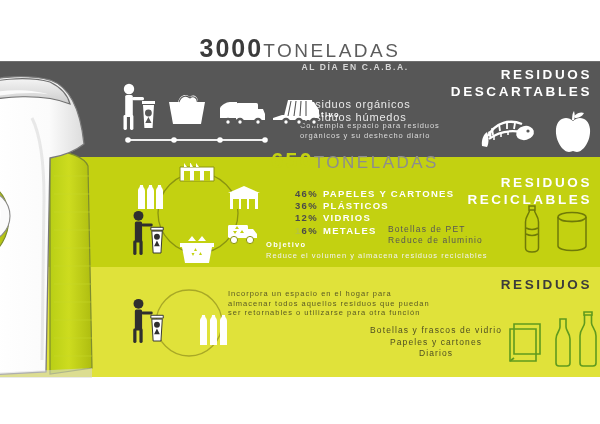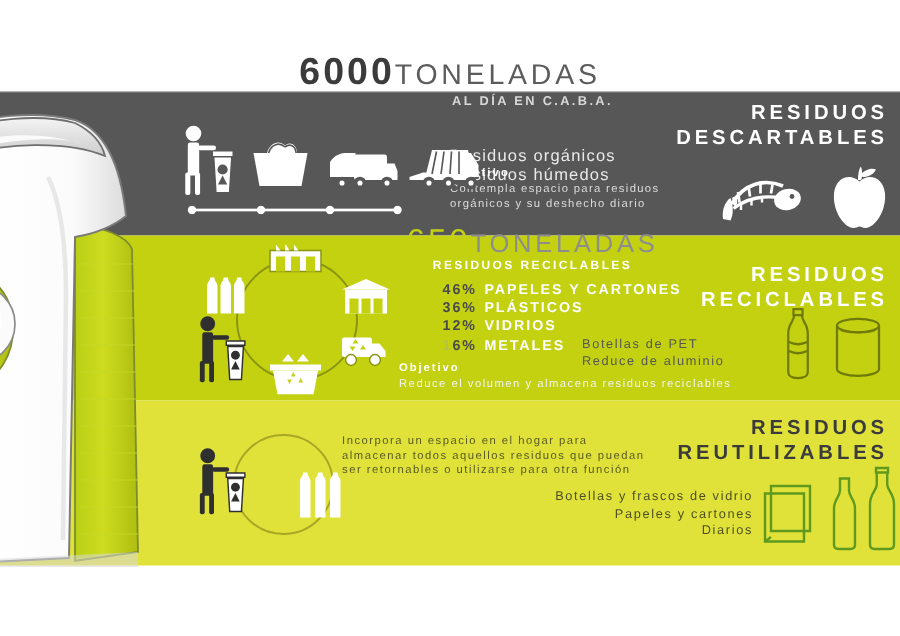--- a/index.html
+++ b/index.html
@@ -76,21 +76,21 @@
   #dark-obj .obj-text{
     font-size:7.5px;color:#dcdcdc;letter-spacing:.9px;line-height:9.5px;
   }
 
   
   #green-num{
     position:absolute;left:355px;top:150px;
     transform:translateX(-50%);
     white-space:nowrap;line-height:1;
   }
-  #green-num .num{font-size:22px;font-weight:normal;color:#c3d111;letter-spacing:2px;}
+  #green-num .num{font-size:22px;font-weight:bold;color:#c3d111;letter-spacing:2px;}
   #green-num .unit{font-size:17px;color:#8d8d8d;letter-spacing:2.5px;}
 
   #green-sub{
     position:absolute;left:355px;top:172px;
     transform:translateX(-50%);
     font-size:8px;font-weight:bold;color:#ffffff;letter-spacing:1.6px;
     white-space:nowrap;
   }
 
   #green-title{
@@ -115,21 +115,21 @@
   #green-obj .obj-label{font-size:7.5px;font-weight:bold;color:#ffffff;letter-spacing:1.3px;margin-bottom:2px;}
   #green-obj .obj-text{font-size:7.5px;color:#f2f2f2;letter-spacing:1px;}
 
   
   #yellow-title{position:absolute;right:8px;top:276px;text-align:right;white-space:nowrap;}
   #yellow-title div{font-size:13.5px;font-weight:bold;color:#3b3b3b;letter-spacing:2.6px;line-height:17px;}
 
   #yellow-para{position:absolute;left:228px;top:289px;white-space:nowrap;}
   #yellow-para div{font-size:7.5px;color:#5a5a23;letter-spacing:1px;line-height:9.5px;}
 
-  #yellow-list{position:absolute;right:98px;top:325px;text-align:right;white-space:nowrap;}
+  #yellow-list{position:absolute;right:98px;top:325px;text-align:center;white-space:nowrap;}
   #yellow-list div{font-size:8.5px;color:#4f4f22;letter-spacing:1.1px;line-height:11.5px;}
 
   
   #product{position:absolute;left:-12px;top:48px;width:118px;height:330px;}
 
   
   .ico{position:absolute;}
   .timeline{
     position:absolute;left:124px;top:137px;width:145px;height:6px;
   }
@@ -138,21 +138,21 @@
 <body>
 
 <div id="page">
 
   <div class="band" id="band-dark"></div>
   <div class="band" id="band-green"></div>
   <div class="band" id="band-yellow"></div>
   <div id="headline-rule"></div>
 
   <div id="headline">
-    <span class="num">6000</span><span class="unit">TONELADAS</span>
+    <span class="num">3000</span><span class="unit">TONELADAS</span>
   </div>
   <div id="subheadline">AL DÍA EN C.A.B.A.</div>
 
   <div id="dark-lines">
     <div>Residuos orgánicos</div>
     <div>Residuos húmedos</div>
   </div>
 
   <div id="dark-title">
     <div>RESIDUOS</div>
@@ -265,21 +265,20 @@
     <g fill="#ffffff">
       <path d="M21 11 c6-6 16-3 17 8 c1 12-7 23-13 23 c-2 0-3-1-4-1 c-1 0-2 1-4 1 c-6 0-14-11-13-23 c1-11 11-14 17-8 z"></path>
       <path d="M20 10 c0-5 1-8 2-9 c1 3 1 7 0 9 z"></path>
       <path d="M22 6 c4-4 8-4 10-3 c-2 4-6 5-9 5 z"></path>
     </g>
   </svg>
 
   <div id="green-num">
     <span class="num">650</span><span class="unit">TONELADAS</span>
   </div>
-  <div id="green-sub">RESIDUOS RECICLABLES</div>
 
   <div id="green-title">
     <div>RESIDUOS</div>
     <div>RECICLABLES</div>
   </div>
 
   <div id="stats">
     <div class="stat">
       <span class="pct">46%</span><span class="lbl">PAPELES Y CARTONES</span>
     </div>
@@ -373,21 +372,20 @@
   <svg class="ico" style="left:554px;top:210px;" width="36" height="44" viewBox="0 0 36 44">
     <g fill="none" stroke="#6f7a08" stroke-width="1.5">
       <ellipse cx="18" cy="7" rx="14" ry="4.5"></ellipse>
       <path d="M4 7 v29 c0 2.6 6.3 4.5 14 4.5 c7.7 0 14 -1.9 14 -4.5 v-29"></path>
       <path d="M7 10 c0 2 22 2 22 0" opacity=".7"></path>
     </g>
   </svg>
 
   <div id="yellow-title">
     <div>RESIDUOS</div>
-    <div>REUTILIZABLES</div>
   </div>
 
   <div id="yellow-para">
     <div>Incorpora un espacio en el hogar para</div>
     <div>almacenar todos aquellos residuos que puedan</div>
     <div>ser retornables o utilizarse para otra función</div>
   </div>
 
   <div id="yellow-list">
     <div>Botellas y frascos de vidrio</div>

